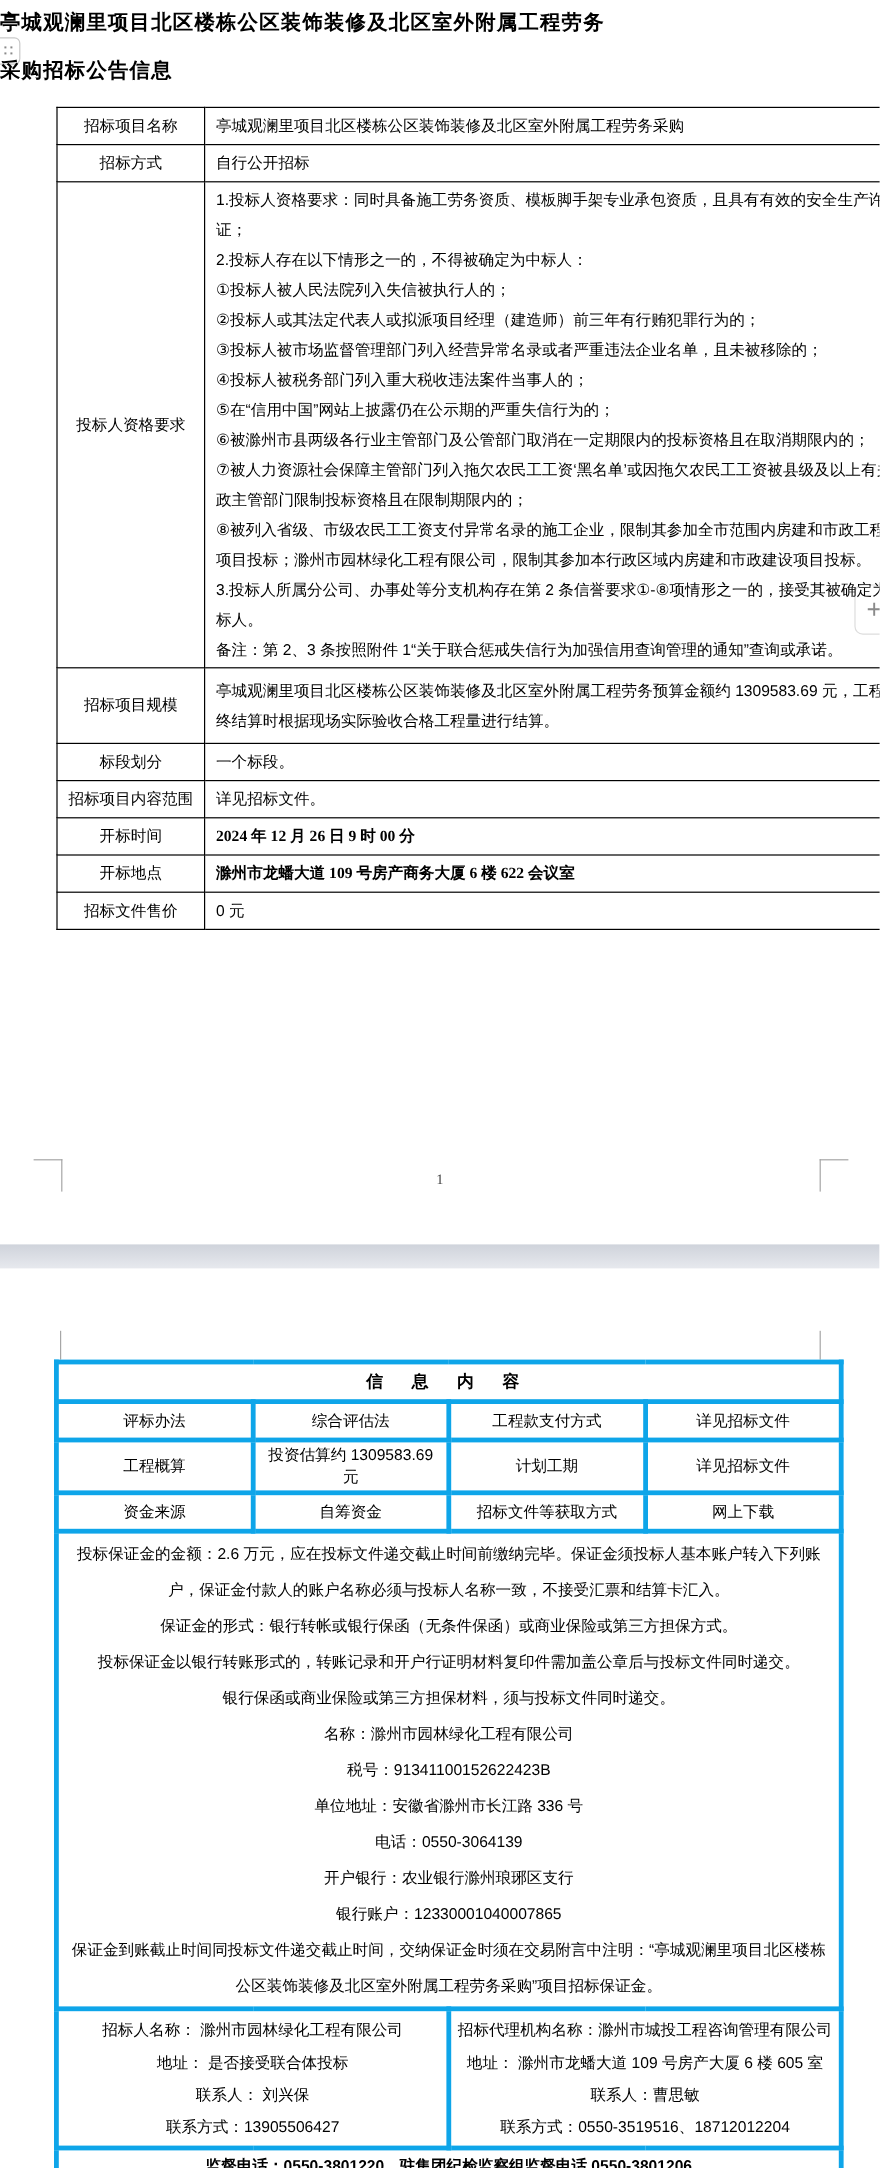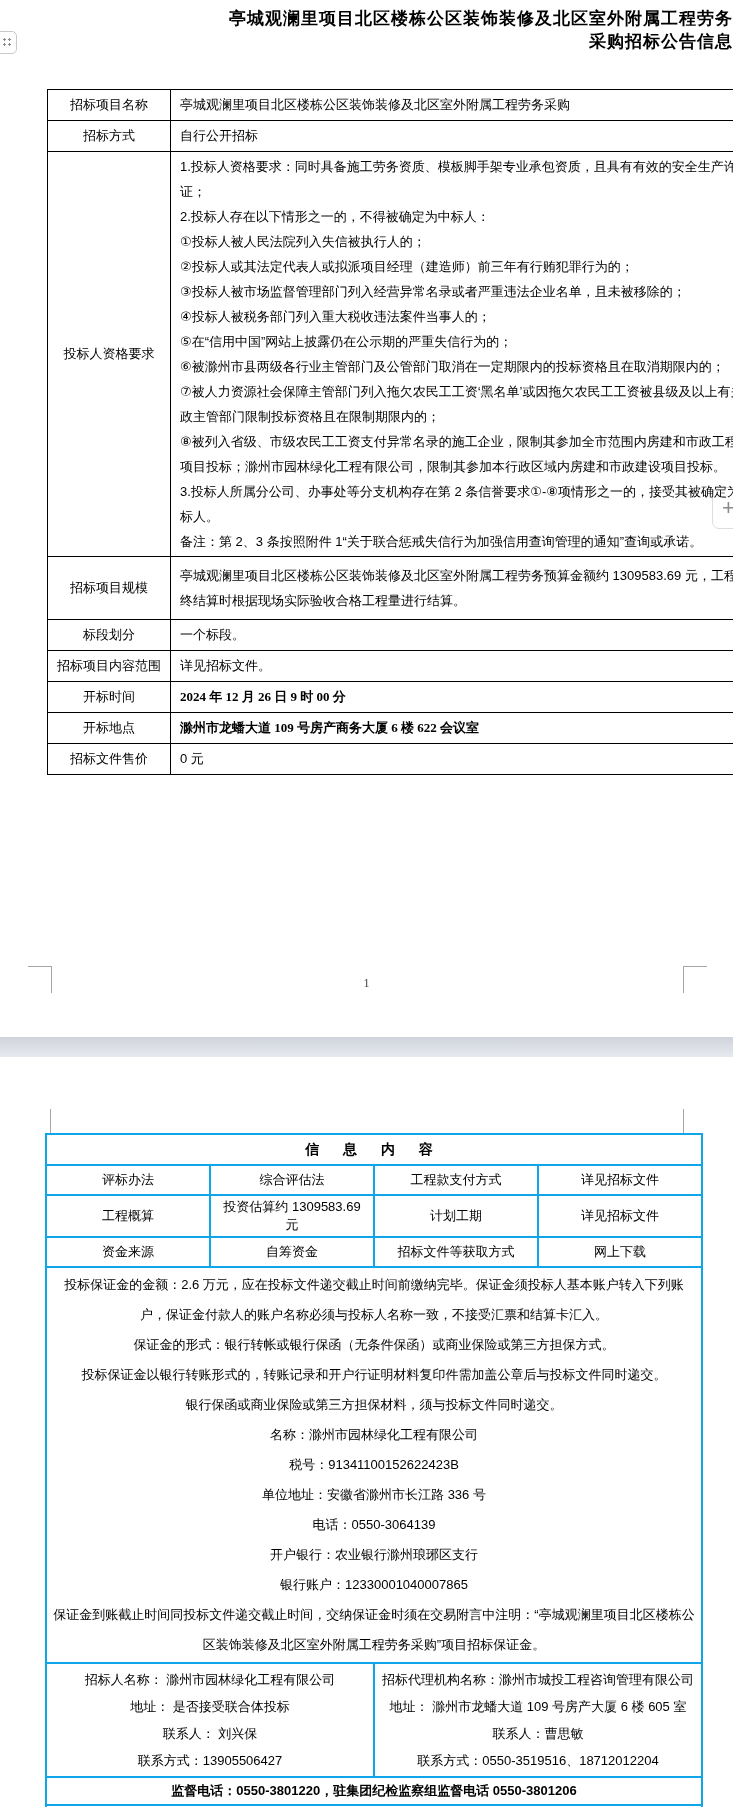--- a/index.html
+++ b/index.html
@@ -1,22 +1,22 @@
 <!DOCTYPE html>
 <html><head>
 <meta charset="utf-8">
 <style>
   html,body{margin:0;padding:0;}
   body{
     width:733px;height:1807px;position:relative;background:#fff;color:#000;
     font-family:"Liberation Sans","DejaVu Sans",sans-serif;overflow:hidden;
   }
-  .title{position:absolute;left:0;width:733px;text-align:right;font-weight:bold;
+  .title{position:absolute;left:0;width:733px;text-align:left;font-weight:bold;
     font-size:17px;letter-spacing:1px;}
-  .t1{top:7px;} .t2{top:30px;}
+  .t1{top:7px;} .t2{top:47px;}
 
   
   table{border-collapse:collapse;table-layout:fixed;}
   .tbl1{position:absolute;left:47px;top:89px;width:724px;}
   .tbl1 td{border:1px solid #000;font-size:13px;vertical-align:middle;padding:2px 6px;}
   .tbl1 td.lab{width:116px;text-align:center;padding:2px 3px;}
   .tbl1 td.val{text-align:left;padding-left:9px;}
   .h30{height:26px;} .h62{height:58px;} .h48{height:44px;}
   .qual{line-height:25px;padding:3px 6px 3px 9px;}
   .qual div{margin:0;}
@@ -40,21 +40,21 @@
     justify-content:flex-end;padding-right:5px;box-sizing:border-box;}
   .dots{width:9px;height:11px;
     background-image:radial-gradient(#8a8a8a 1px,transparent 1.3px);
     background-size:5px 5px;background-position:0 0;}
   .plusbtn{position:absolute;left:712px;top:487px;width:42px;height:42px;background:#fff;
     border:1px solid #ddd;border-radius:7px;color:#8a8a8a;font-size:22px;line-height:40px;
     text-align:left;padding-left:9px;box-sizing:border-box;}
 
   
   .tbl2{position:absolute;left:45px;top:1133px;width:658px;border:2px solid #000;}
-  .tbl2 td{border:2px solid #0ea5e9;font-size:13px;vertical-align:middle;padding:2px 5px;text-align:center;}
+  .tbl2 td{border:4px solid #0ea5e9;font-size:13px;vertical-align:middle;padding:2px 5px;text-align:center;}
   .tbl2 .hdr{height:25px;font-weight:bold;font-size:14px;letter-spacing:10px;}
   .tbl2 .r28{height:24px;}
   .c1{width:74px;} .c2{width:203px;} .c3{width:167px;} .c4{width:190px;}
   .deposit{text-align:left;line-height:30px;padding:0 8px 0 12px;vertical-align:top;}
   .contact{text-align:left;line-height:27px;padding:2px 8px 2px 12px;vertical-align:top;margin-top:20px;}
   .fullrow{text-align:left;padding-left:12px;}
   .sup{font-weight:bold;height:22px;}
   .media{height:26px;}
 </style>
 </head>

